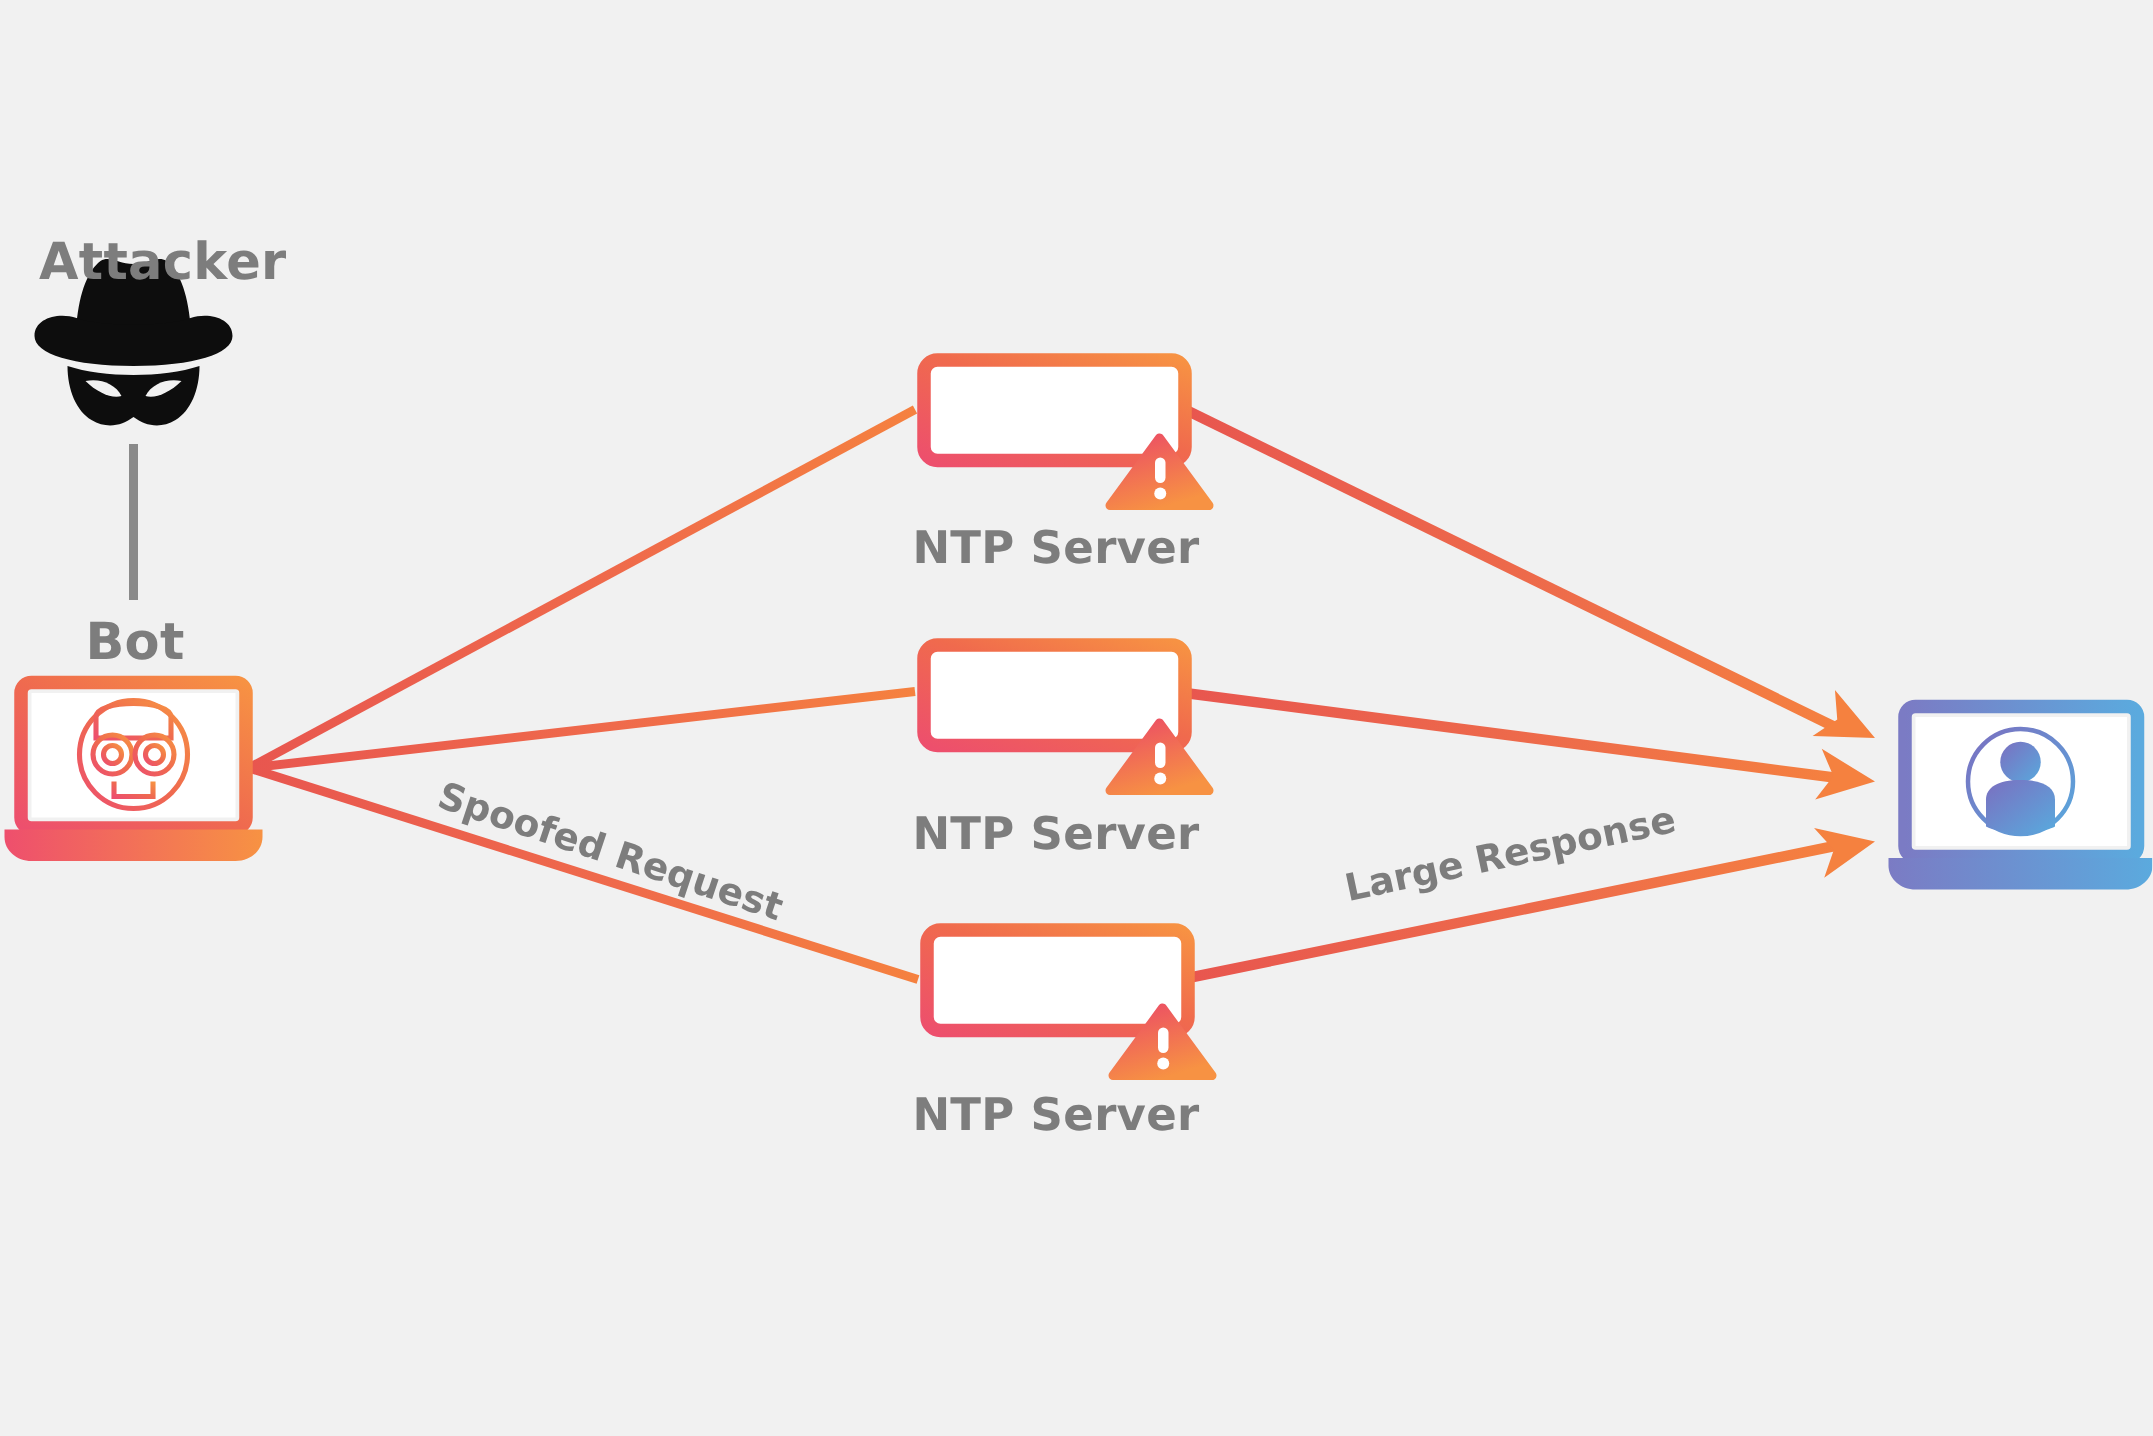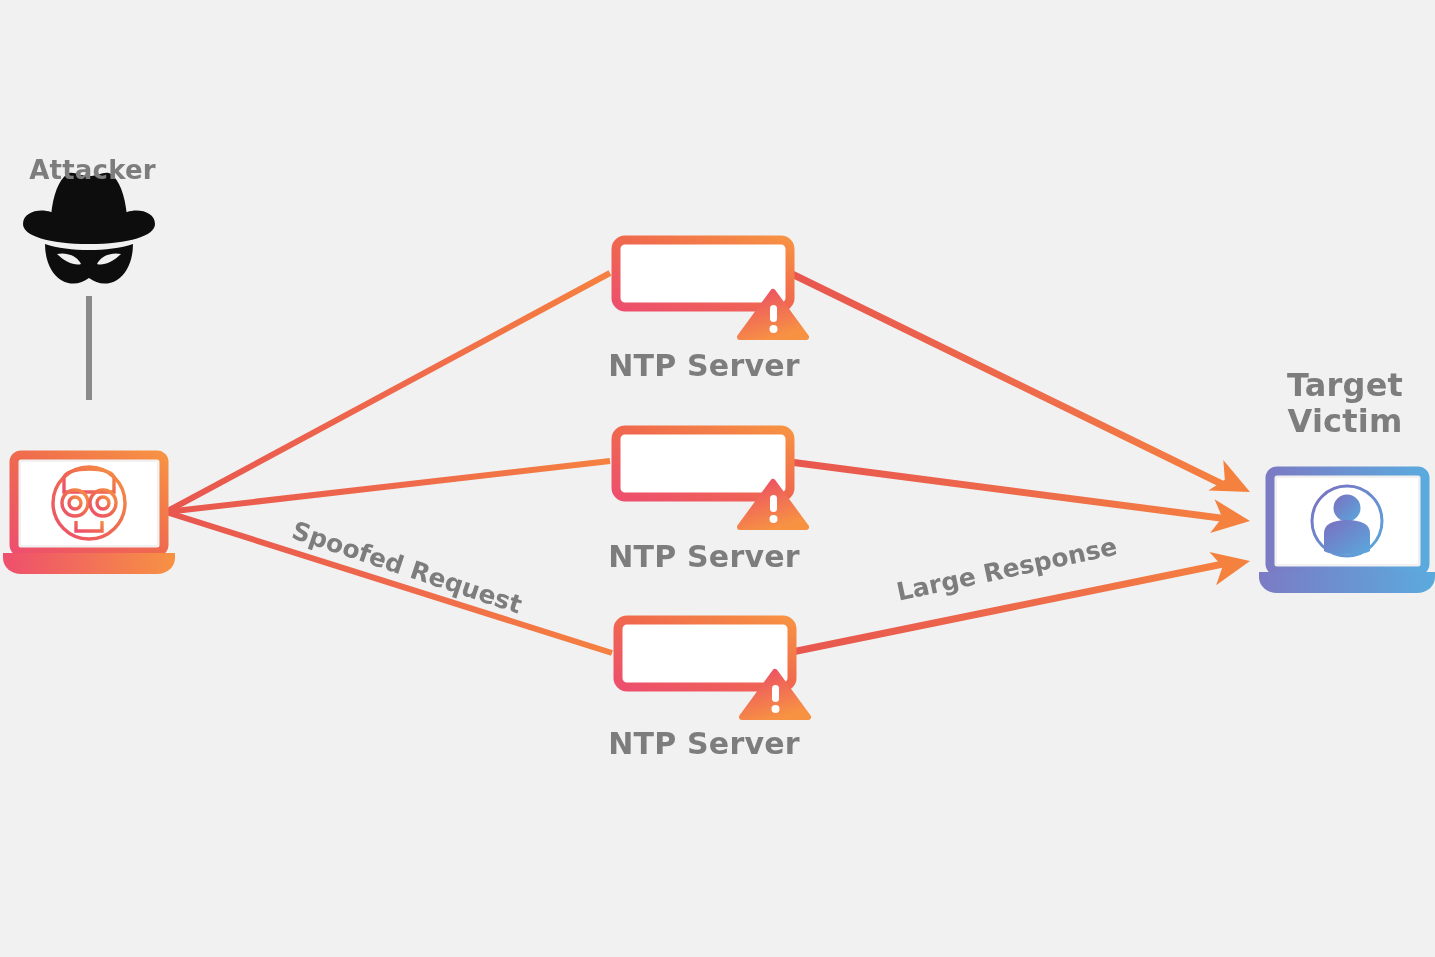--- a/index.html
+++ b/index.html
@@ -29,24 +29,24 @@
   .node-label {
     position: absolute;
     color: #7d7d7d;
     font-weight: bold;
     letter-spacing: 0.2px;
     white-space: pre;
     text-align: center;
     pointer-events: none;
   }
   #label-attacker {
-    left: 0px;
+    left: 16px;
     top: 155px;
     width: 185px;
-    font-size: 26px;
+    font-size: 34px;
   }
   #label-bot {
     left: 0px;
     top: 408px;
     width: 180px;
     font-size: 34px;
   }
   #label-target {
     left: 1255px;
     top: 368px;
@@ -301,23 +301,22 @@
                  C 1324 525 1332 520 1347 520
                  C 1362 520 1370 525 1370 533
                  L 1370 551
                  C 1362 556 1332 556 1324 551 Z" fill="url(#gradPerson)"></path>
       </g>
     </g>
   </svg>
 
   <div class="node-label" id="label-attacker">Attacker</div>
 
-
-  <div class="node-label" id="label-target">Target
-Victim</div>
+  <div class="node-label" id="label-bot">Bot</div>
+
 
   <div class="node-label ntp-label" id="label-ntp-0">NTP Server</div>
 
   <div class="node-label ntp-label" id="label-ntp-1">NTP Server</div>
 
   <div class="node-label ntp-label" id="label-ntp-2">NTP Server</div>
 
   <div class="flow-label" id="label-spoofed">Spoofed Request</div>
 
   <div class="flow-label" id="label-large">Large Response</div>

